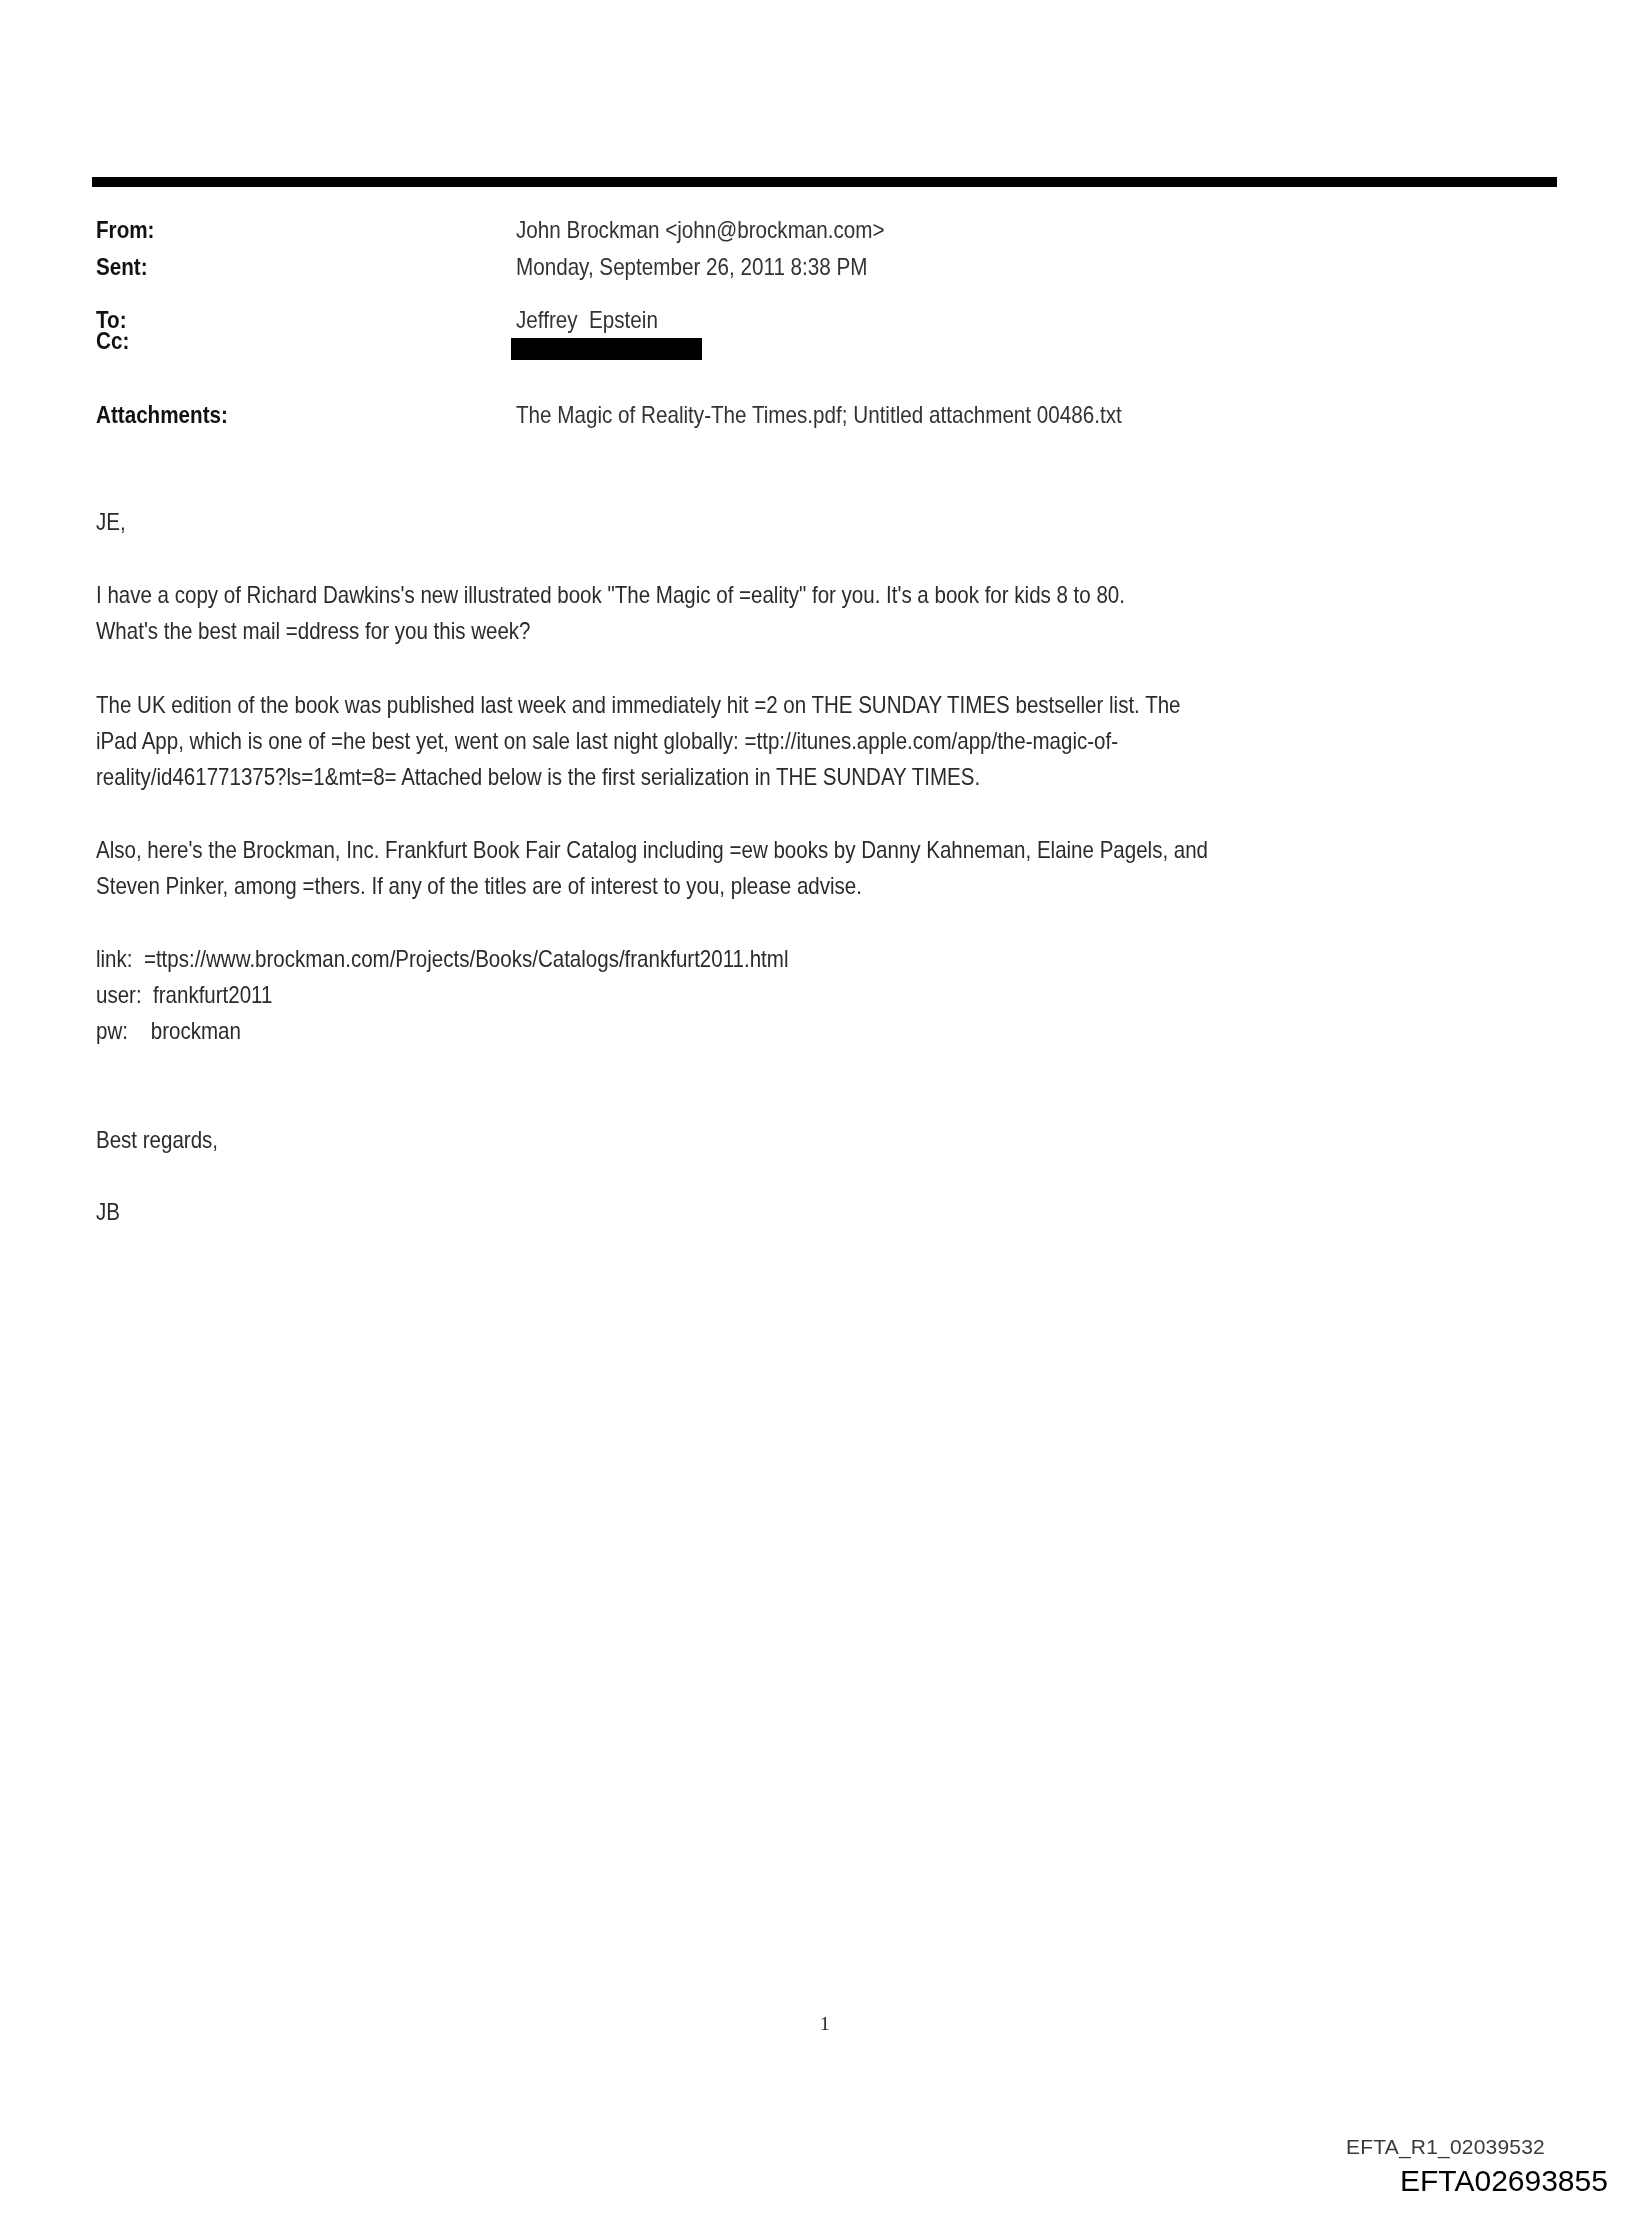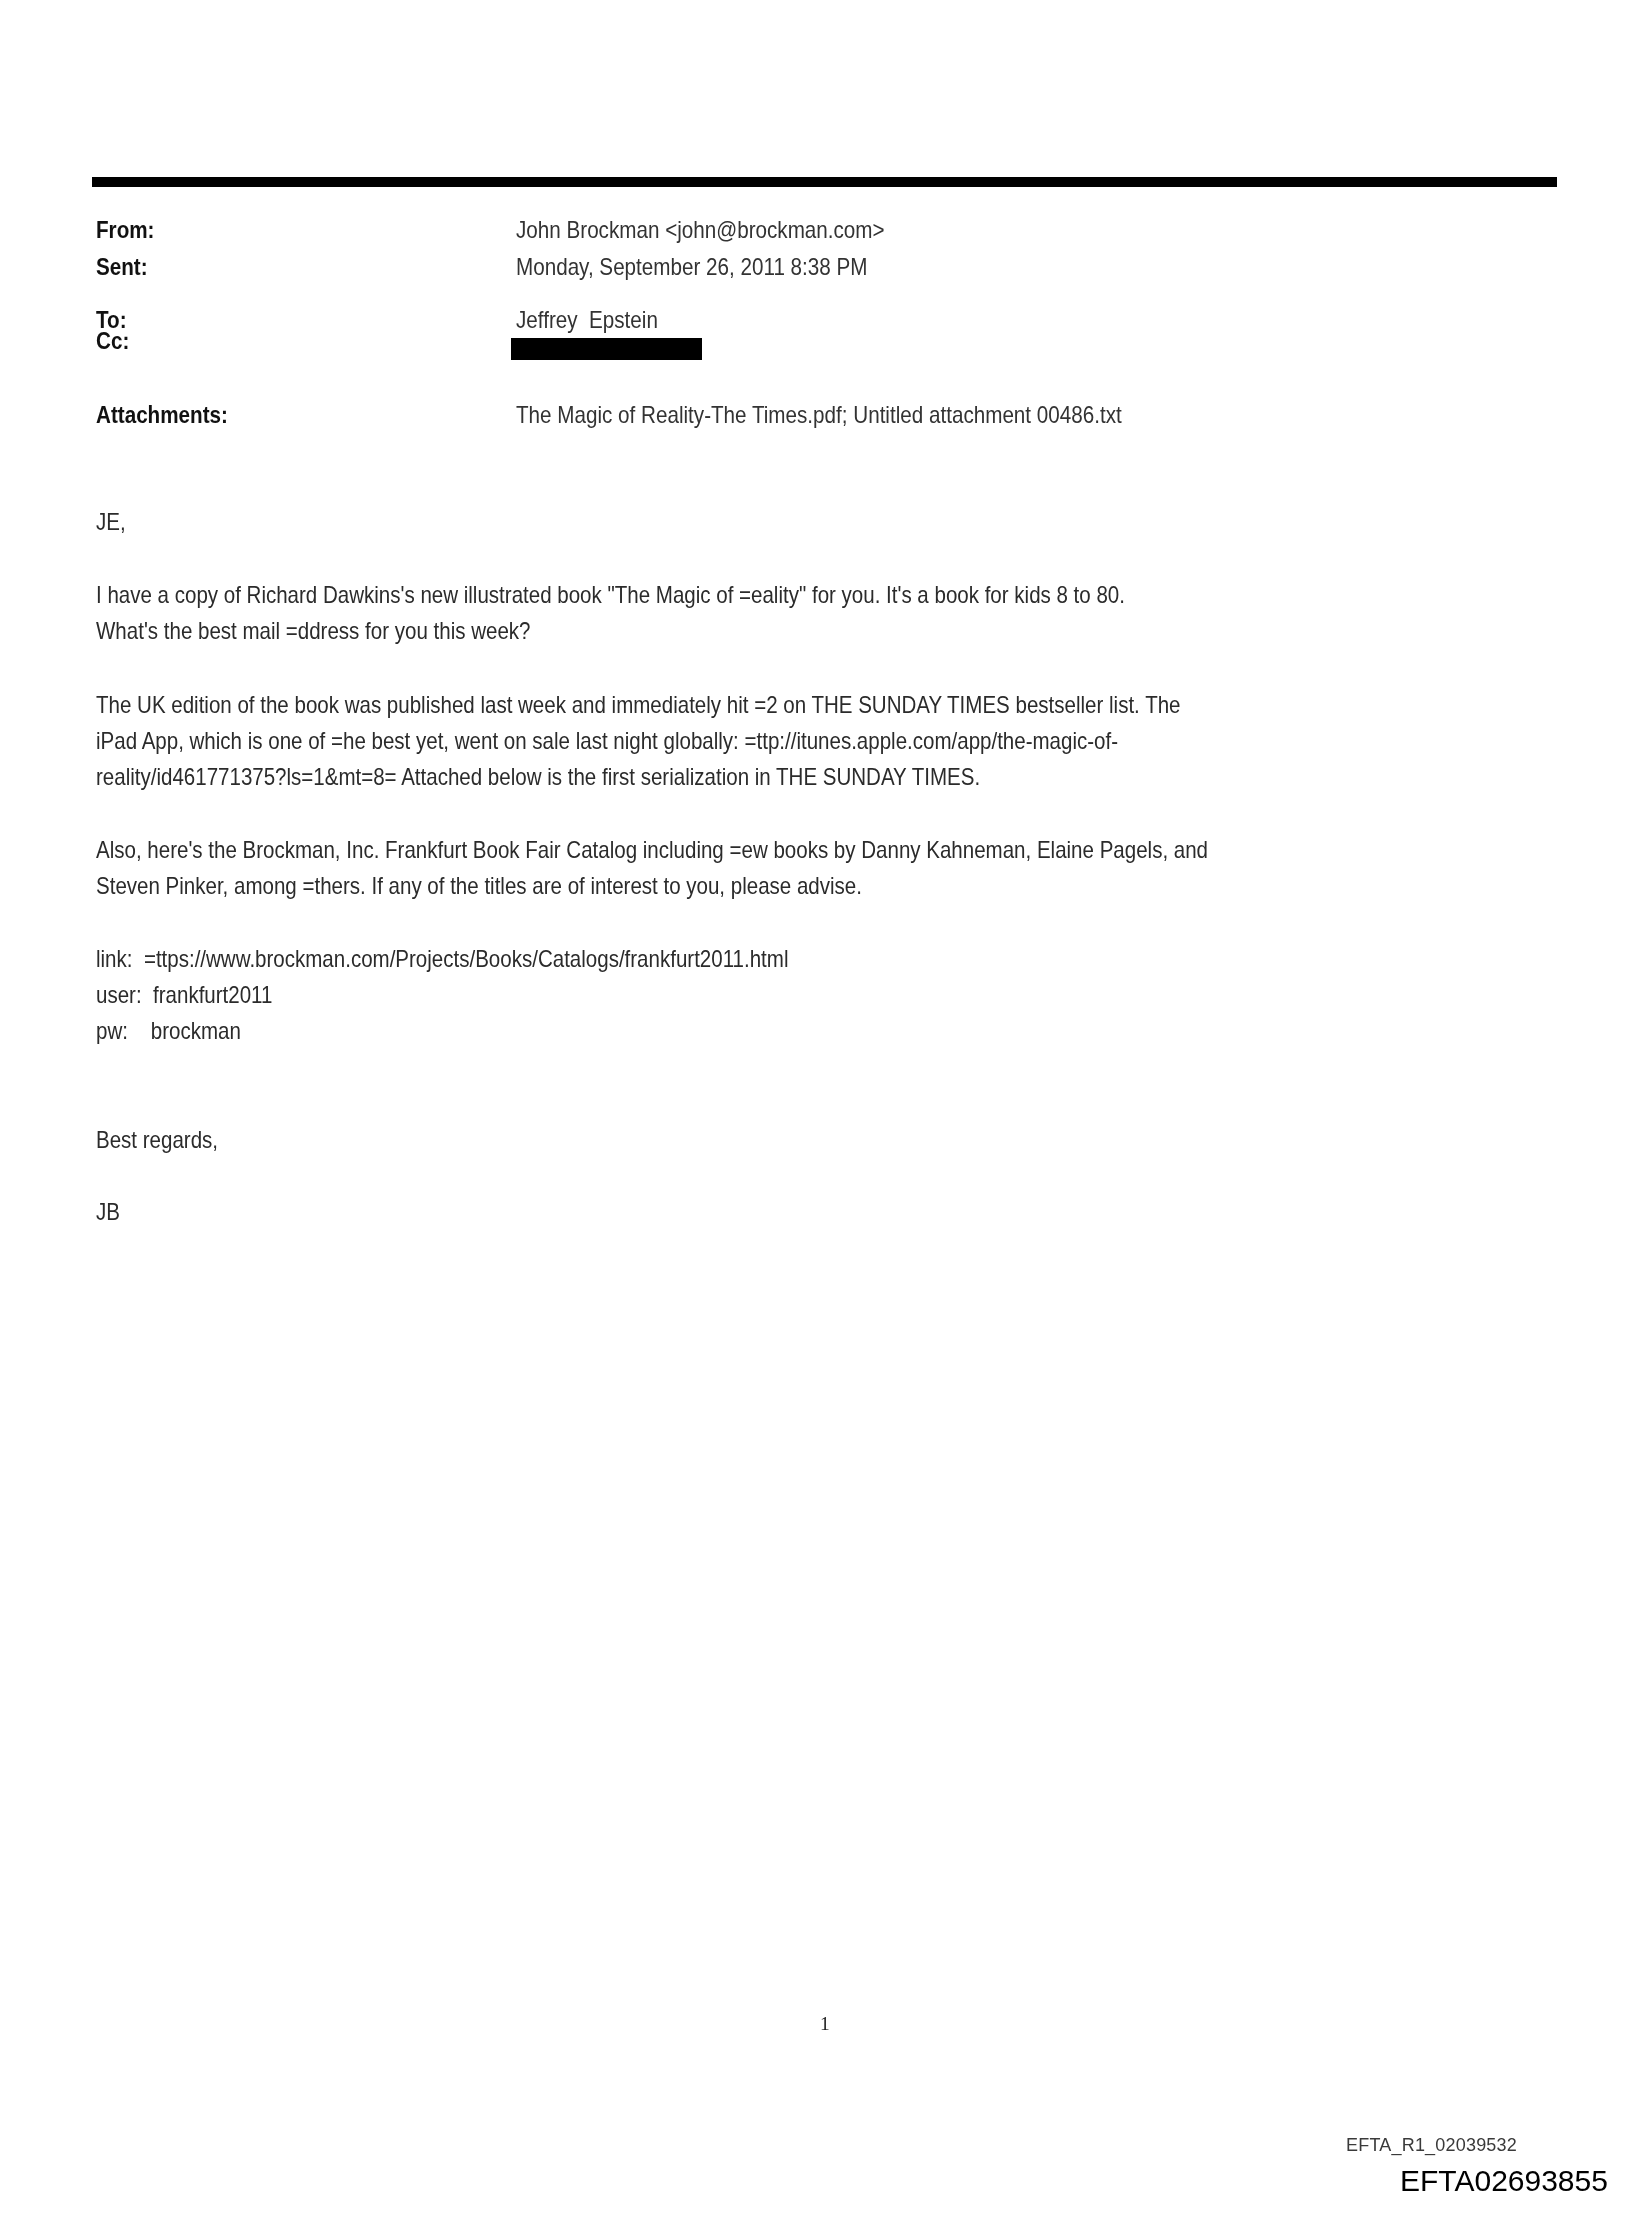--- a/index.html
+++ b/index.html
@@ -79,21 +79,21 @@
       top: 2013px;
       font-family: "Liberation Serif", "DejaVu Serif", serif;
       font-size: 19.4px;
       color: #222;
     }
     .bates-r1 {
       position: absolute;
       left: 1346px;
       top: 2135px;
       font-family: "Liberation Sans", sans-serif;
-      font-size: 18px;
+      font-size: 21px;
       color: #3a3a3a;
       white-space: pre;
       letter-spacing: 0.2px;
     }
     .bates-main {
       position: absolute;
       left: 1400px;
       top: 2164px;
       font-family: "Liberation Sans", sans-serif;
       font-size: 30px;

